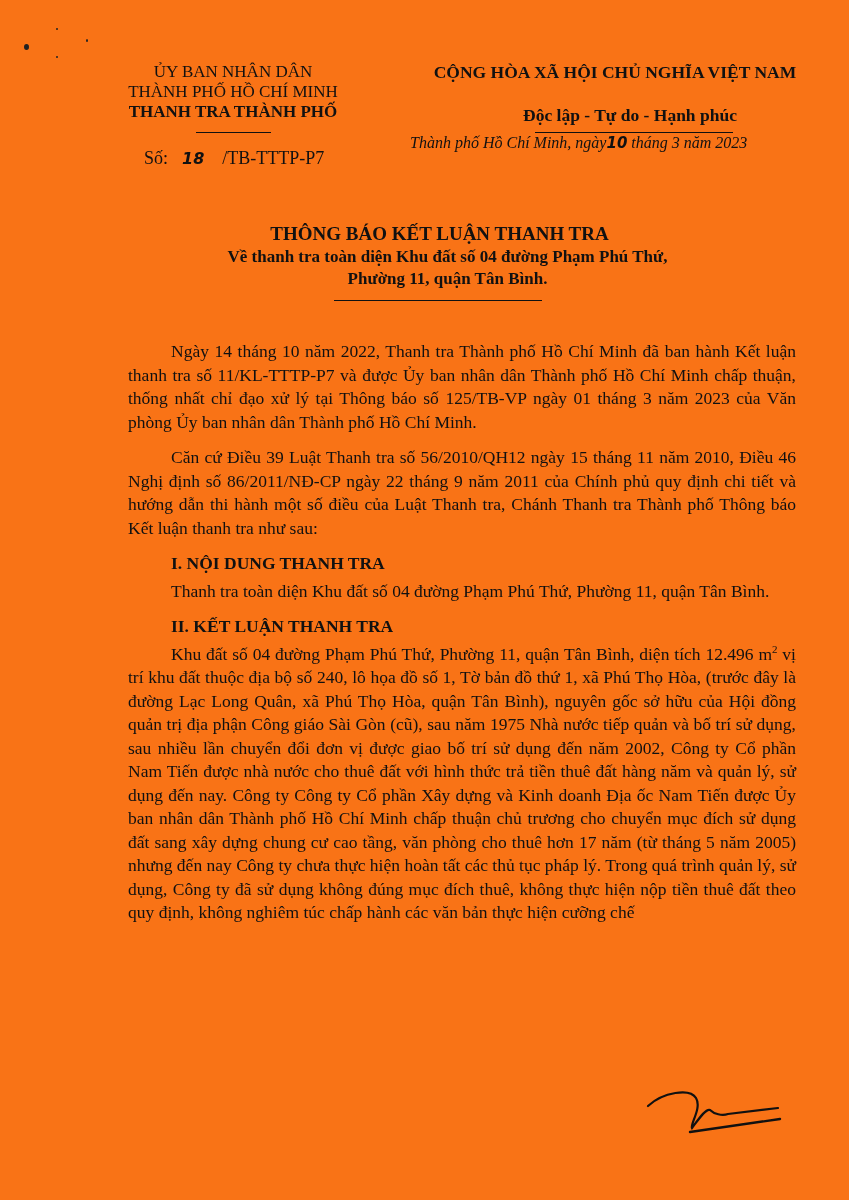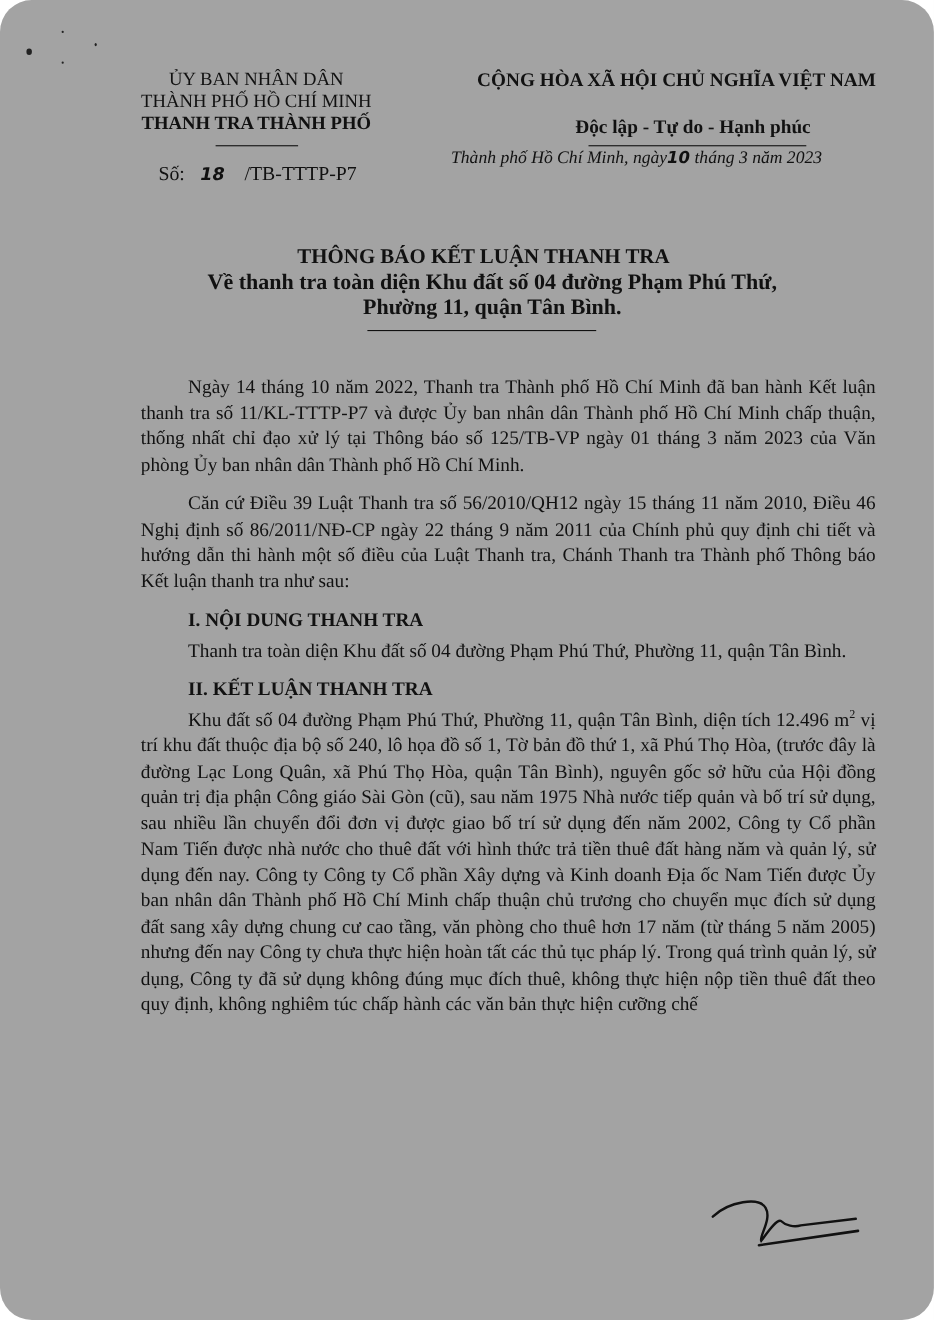--- a/index.html
+++ b/index.html
@@ -1,33 +1,33 @@
 <!DOCTYPE html>
 <html><head>
 <meta charset="utf-8">
 <style>
   html, body { margin: 0; padding: 0; background: #ffffff; }
   body { width: 849px; height: 1200px; position: relative; overflow: hidden;
          font-family: "Liberation Serif", "DejaVu Serif", serif; color: #111; }
-  .page { position: absolute; left: 0; top: 0; width: 849px; height: 1200px; background: #a3a3a3; border-radius: 29px; }
+  .page { position: absolute; left: 0; top: 0; width: 849px; height: 1200px; background: #f97316; }
   .speck { position: absolute; background: #222; border-radius: 50%; }
   .hdr-left { position: absolute; left: 118px; top: 62px; width: 230px; text-align: center; font-size: 17px; line-height: 20px; }
   .hdr-left .bold { font-weight: bold; }
   .hdr-left .rule { width: 75px; height: 1px; background: #111; margin: 10px auto 0; }
   .doc-num { position: absolute; left: 144px; top: 148px; font-size: 18px; }
   .doc-num .hand { font-style: italic; font-weight: bold; font-family: "DejaVu Sans", sans-serif; font-size: 16px; margin: 0 18px 0 14px; }
   .hdr-right { position: absolute; left: 410px; top: 62px; width: 410px; text-align: center; }
   .hdr-right .nation { font-weight: bold; font-size: 17.5px; line-height: 20px; }
   .hdr-right .motto { font-weight: bold; font-size: 17.5px; line-height: 22px; margin-left: 30px; margin-top: 22px; }
   .hdr-right .rule { width: 198px; height: 1px; background: #111; margin: 6px auto 0; margin-left: 125px; }
   .place-date { position: absolute; left: 410px; top: 134px; font-style: italic; font-size: 16px; }
   .place-date .hand { font-family: "DejaVu Sans", sans-serif; font-weight: bold; font-style: italic; font-size: 15px; }
   .title-block { position: absolute; left: 0; top: 222px; width: 849px; text-align: center; font-weight: bold; }
   .title-block .t1 { font-size: 19px; line-height: 24px; padding-left: 30px; }
-  .title-block .t2, .title-block .t3 { font-size: 20px; line-height: 22px; padding-left: 46px; }
+  .title-block .t2, .title-block .t3 { font-size: 17px; line-height: 22px; padding-left: 46px; }
   .title-block .rule { width: 208px; height: 1px; background: #111; margin: 10px auto 0; position: relative; left: 13px; }
   .body-text { position: absolute; left: 128px; top: 340px; width: 668px; font-size: 17.5px; line-height: 23.5px; text-align: justify; }
   .body-text p { margin: 0 0 12px 0; text-indent: 43px; }
   .body-text h2 { margin: 0 0 4px 0; font-size: 17.5px; font-weight: bold; padding-left: 43px; }
   .body-text sup { font-size: 11px; line-height: 0; }
   .signature { position: absolute; left: 618px; top: 1086px; width: 170px; height: 50px; }
 </style>
 </head>
 <body>
 

